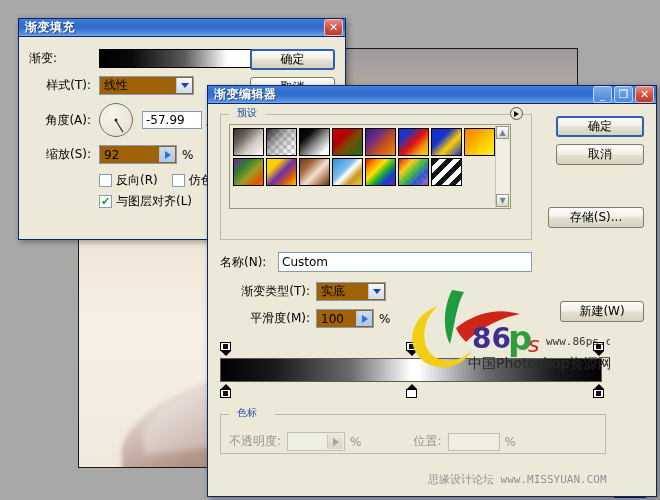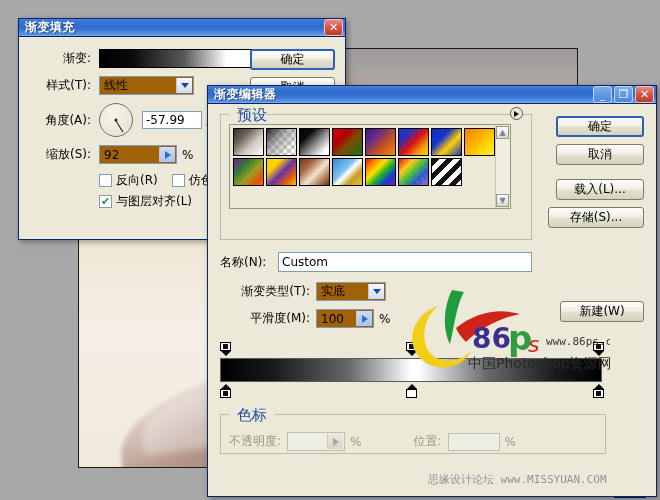--- a/index.html
+++ b/index.html
@@ -150,21 +150,21 @@
     border:1px solid #c0bba6; border-top:none;
     position: relative;
     padding: 10px 8px 8px;
   }
   .groupbox::before, .groupbox::after {
     content:""; position:absolute; top:0; height:1px; background:#c0bba6;
   }
   .groupbox::before { left:0; width:8px; }
   .gb-title {
     position:absolute; top:-8px; left:12px;
-    font-size:15px; color:#1b4ea0; background:#ece9d8; padding:0 4px;
+    font-size:10px; color:#1b4ea0; background:#ece9d8; padding:0 4px;
     font-weight:normal;
   }
   .gb-line-right { position:absolute; top:0; right:0; height:1px; background:#c0bba6; }
 
   
   #dlg-fill { left: 18px; top: 18px; width: 328px; height: 222px; }
   #grad-preview {
     width: 178px; height: 19px; border:1px solid #000;
     background: linear-gradient(90deg,#000 0%, #0a0a0a 18%, #5a5a5a 48%, #ffffff 72%, #ffffff 100%);
   }
@@ -322,21 +322,21 @@
   <div class="xp-dialog" id="dlg-fill">
     <div class="xp-titlebar">
       <span class="xp-title">渐变填充</span>
       <div class="xp-btns">
         <div class="xp-cbtn close">✕</div>
       </div>
     </div>
     <div class="xp-body">
 
       <div class="row" style="margin-top:4px;">
-        <span class="lbl" style="width:62px;text-align:right;margin-right:8px;">渐变:</span>
+        <span class="lbl" style="width:62px;margin-right:8px;">渐变:</span>
         <div id="grad-preview-wrap">
           <div id="grad-preview"></div>
           <div id="grad-drop">
             <span class="chev"></span>
           </div>
         </div>
       </div>
 
       <div class="row">
         <span class="lbl" style="width:62px;text-align:right;margin-right:8px;">样式(T):</span>
@@ -525,21 +525,20 @@
           <span class="lbl disabled" style="margin-left:52px;">位置:</span>
           <div class="field disabled" style="width:52px;margin-left:6px;">
             <span></span>
           </div>
           <span class="pct disabled">%</span>
         </div>
       </div>
 
       <div class="xp-button default" style="position:absolute;right:12px;top:12px;width:88px;">确定</div>
       <div class="xp-button" style="position:absolute;right:12px;top:40px;width:88px;">取消</div>
-      <div class="xp-button" style="position:absolute;right:12px;top:75px;width:88px;">载入(L)...</div>
       <div class="xp-button" style="position:absolute;right:12px;top:103px;width:96px;">存储(S)...</div>
       <div class="xp-button" style="position:absolute;right:12px;top:197px;width:84px;">新建(W)</div>
     </div>
   </div>
 
   <div id="wm-86ps">
     <svg width="230" height="92" viewBox="0 0 230 92">
       <path d="M58 18 C34 26, 24 52, 40 70 C54 85, 82 82, 92 62 C80 76, 56 76, 48 62 C40 47, 46 28, 58 18 Z" fill="#f2cf17"></path>
       <path d="M72 2 C64 18, 62 40, 70 56 C74 40, 76 18, 84 4 Z" fill="#1f9c3d"></path>
       <path d="M76 40 C96 24, 120 20, 140 26 C120 30, 100 40, 86 54 C82 50, 78 45, 76 40 Z" fill="#cf2418"></path>

